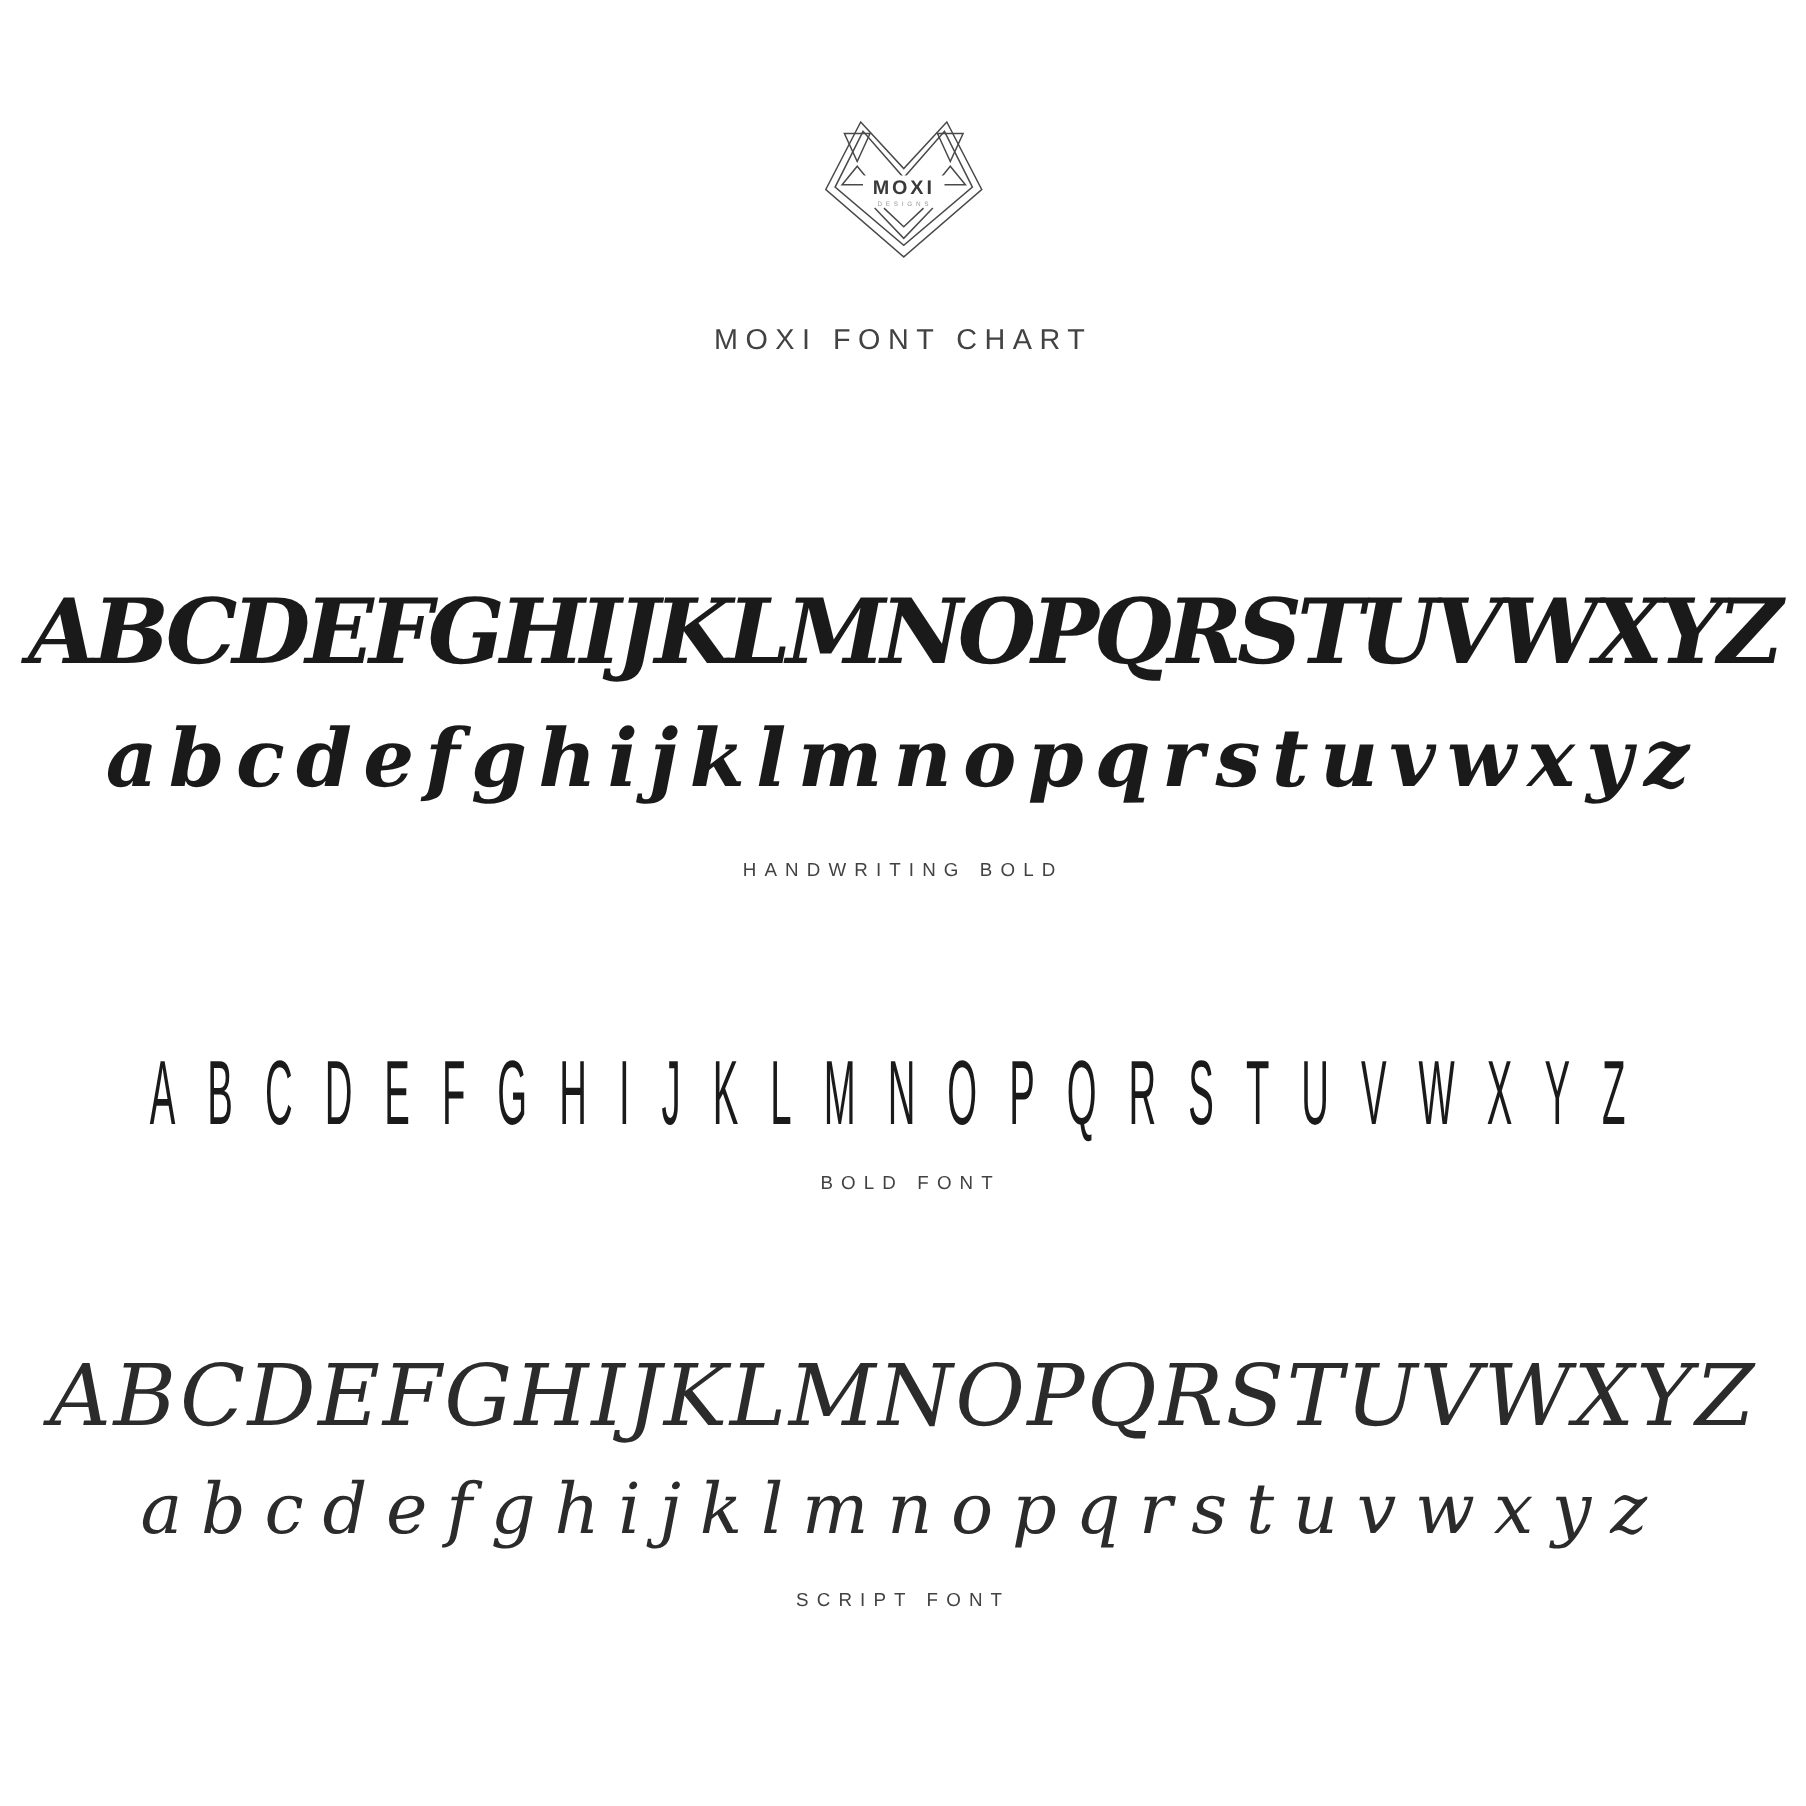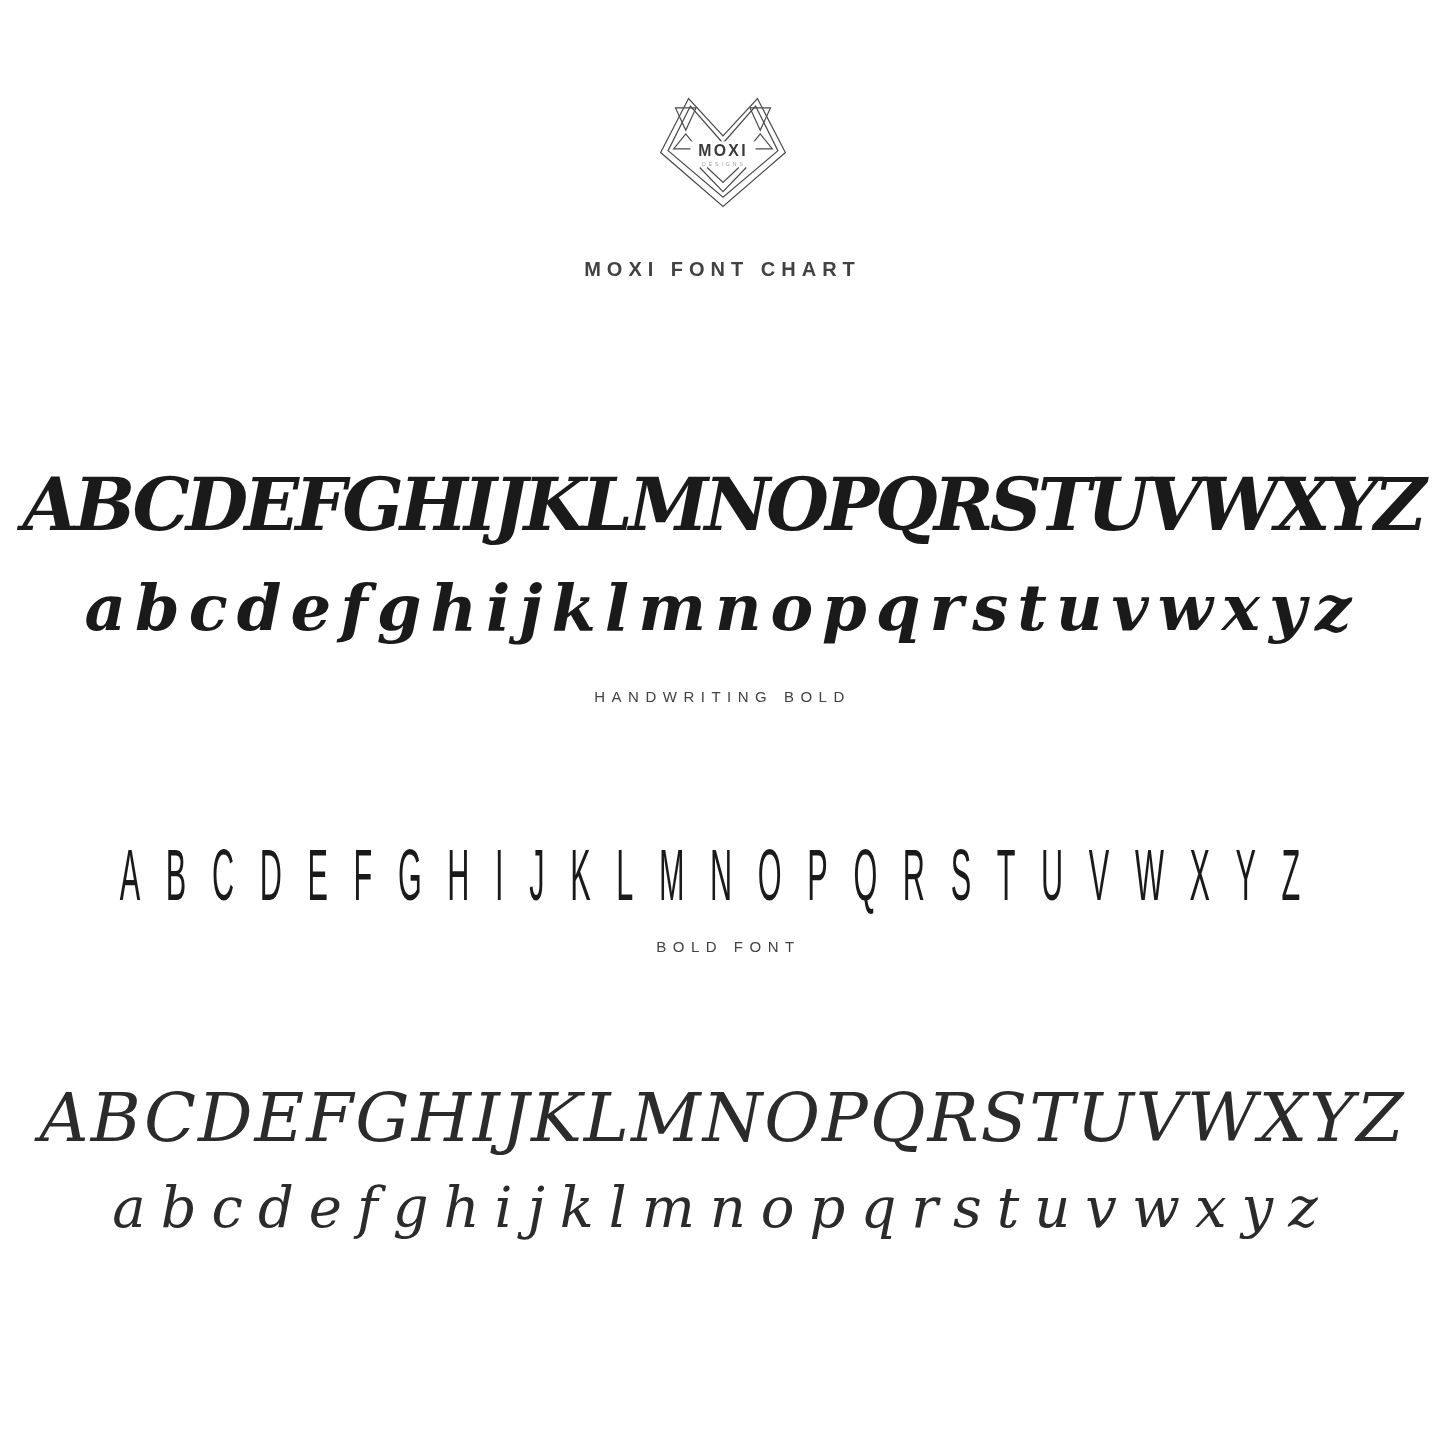--- a/index.html
+++ b/index.html
@@ -7,29 +7,29 @@
     --logo-stroke:#4a4a4a; --logo-brand:#3a3a3a; --logo-sub:#9b9b9b;
   }
   *{margin:0;padding:0;box-sizing:border-box;}
   html,body{background:var(--bg);}
   .canvas{
     position:relative;width:1445px;height:1445px;background:var(--bg);
     overflow:hidden;font-family:"Liberation Sans",sans-serif;
   }
   .row{
     position:absolute;left:0;right:0;display:flex;justify-content:center;
-    white-space:nowrap;pointer-events:none;align-items:center;
+    white-space:nowrap;pointer-events:none;
   }
   
   .logo-wrap{top:92px;height:122px;}
   .logo-wrap svg{width:140px;height:121px;display:block;}
   
   .page-title{
-    top:258px;font-size:20px;letter-spacing:6px;color:var(--label);
-    font-weight:700;
+    top:258px;font-size:23px;letter-spacing:6px;color:var(--label);
+    font-weight:400;
   }
   
   .caption{
     font-size:15px;letter-spacing:6.5px;color:var(--label);font-weight:400;
   }
   .caption-handwriting{top:688px;}
   .caption-bold{top:938px;padding-left:12px;}
   .caption-script{top:1272px;}
   
   .hw{
@@ -89,14 +89,15 @@
   <div class="row hw hw-lower">abcdefghijklmnopqrstuvwxyz</div>
   <div class="row caption caption-handwriting">HANDWRITING BOLD</div>
 
   <div class="row bold-row">
     <span class="stretch">ABCDEFGHIJKLMNOPQRSTUVWXYZ</span>
   </div>
   <div class="row caption caption-bold">BOLD FONT</div>
 
   <div class="row script script-upper">ABCDEFGHIJKLMNOPQRSTUVWXYZ</div>
   <div class="row script script-lower">abcdefghijklmnopqrstuvwxyz</div>
+  <div class="row caption caption-script">SCRIPT FONT</div>
 
 </div>
 
 </body></html>

